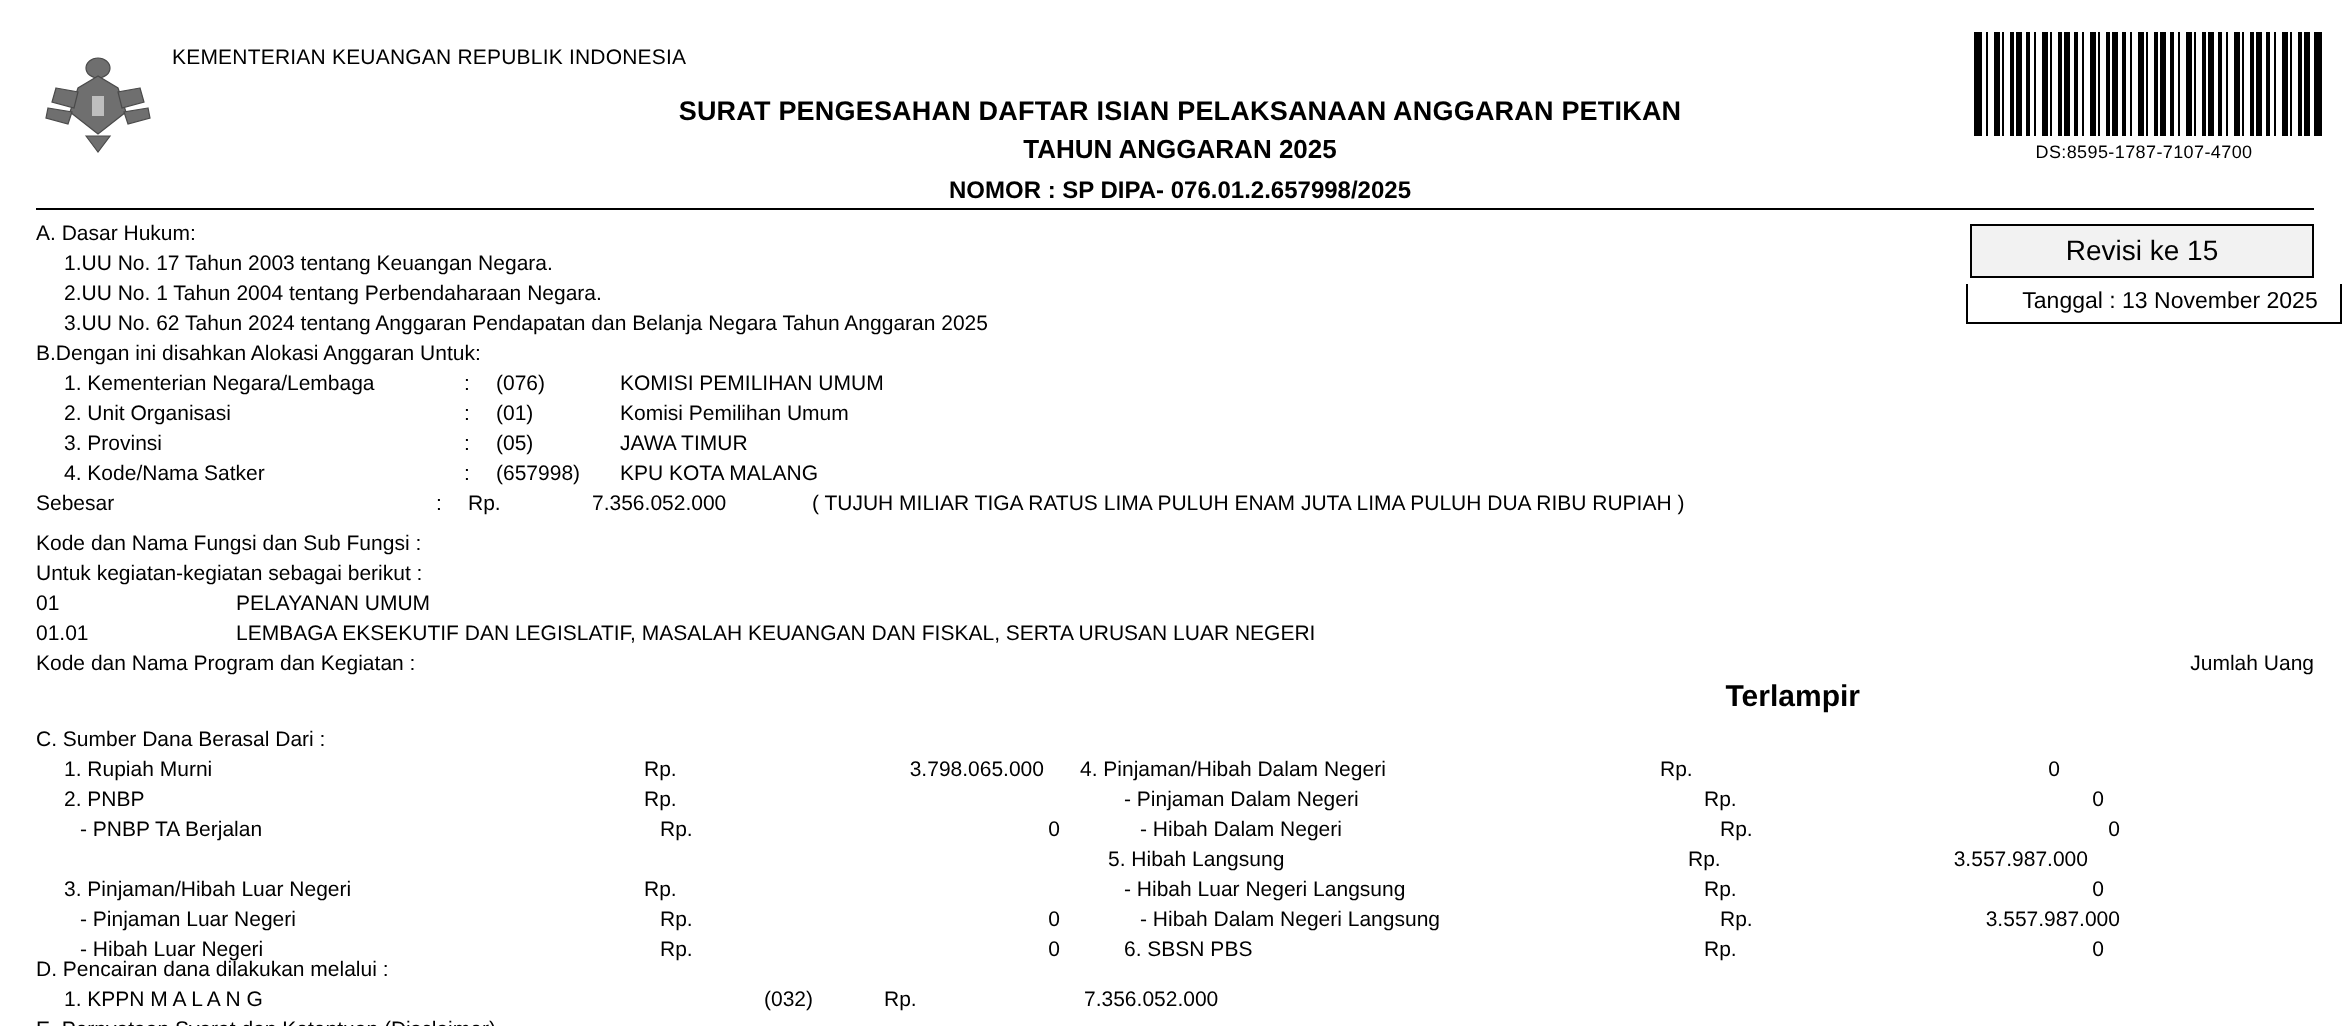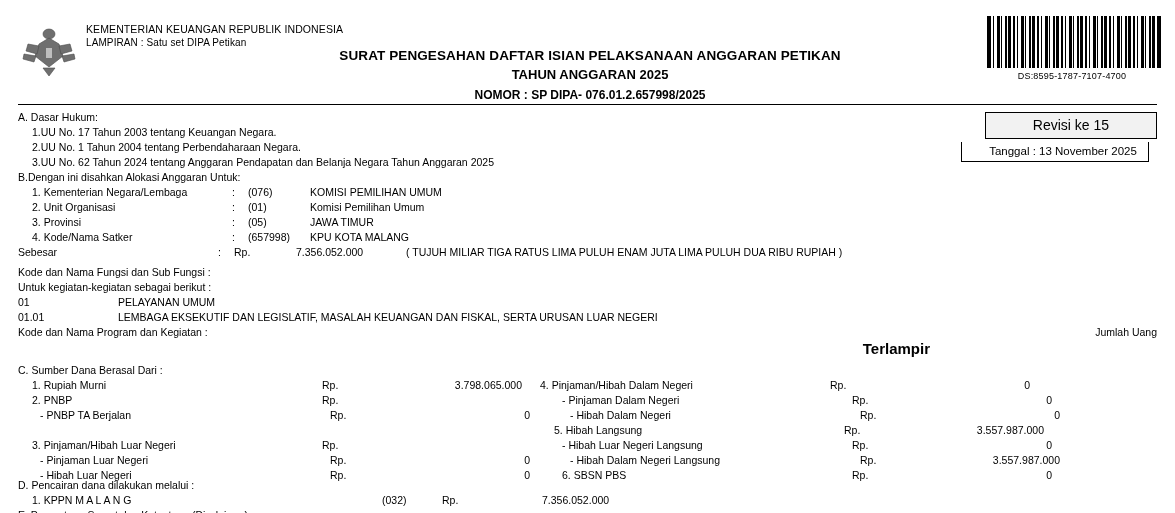--- a/index.html
+++ b/index.html
@@ -120,21 +120,21 @@
     width: 170px;
     border: 1.5px solid #000;
     text-align: center;
     padding: 4px 0 5px 0;
     font-size: 14px;
     font-weight: normal;
     background: #f2f2f2;
   }
   .tanggal-box {
     position: absolute;
-    right: 26px;
+    right: 4px;
     top: 142px;
     width: 170px;
     border: 1px solid #000;
     border-top: none;
     text-align: center;
     padding: 3px 0 4px 16px;
     font-size: 11.5px;
   }
 
   
@@ -225,21 +225,20 @@
           <path d="M21 44 L27 52 L33 44 Z"></path>
         </g>
         <g fill="#ffffff" opacity="0.55">
           <rect x="24" y="24" width="6" height="10"></rect>
         </g>
       </svg>
     </div>
 
     <div class="ministry">
       <div>KEMENTERIAN KEUANGAN REPUBLIK INDONESIA</div>
-      <div class="l2">LAMPIRAN : Satu set DIPA Petikan</div>
     </div>
 
     <div class="title-block">
       <div class="title-main">SURAT PENGESAHAN DAFTAR ISIAN PELAKSANAAN ANGGARAN PETIKAN</div>
       <div class="title-year">TAHUN ANGGARAN 2025</div>
       <div class="title-number">NOMOR : SP DIPA- 076.01.2.657998/2025</div>
     </div>
 
     <div class="barcode-wrap">
       <div class="barcode"></div>

